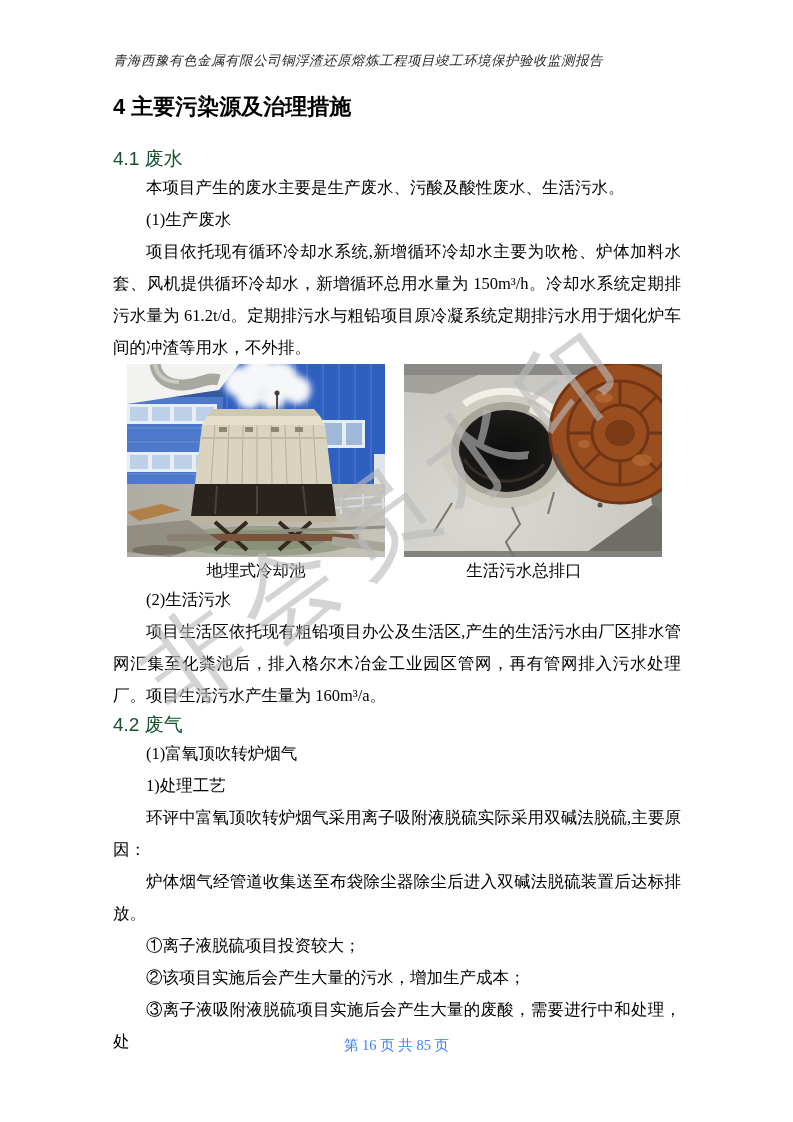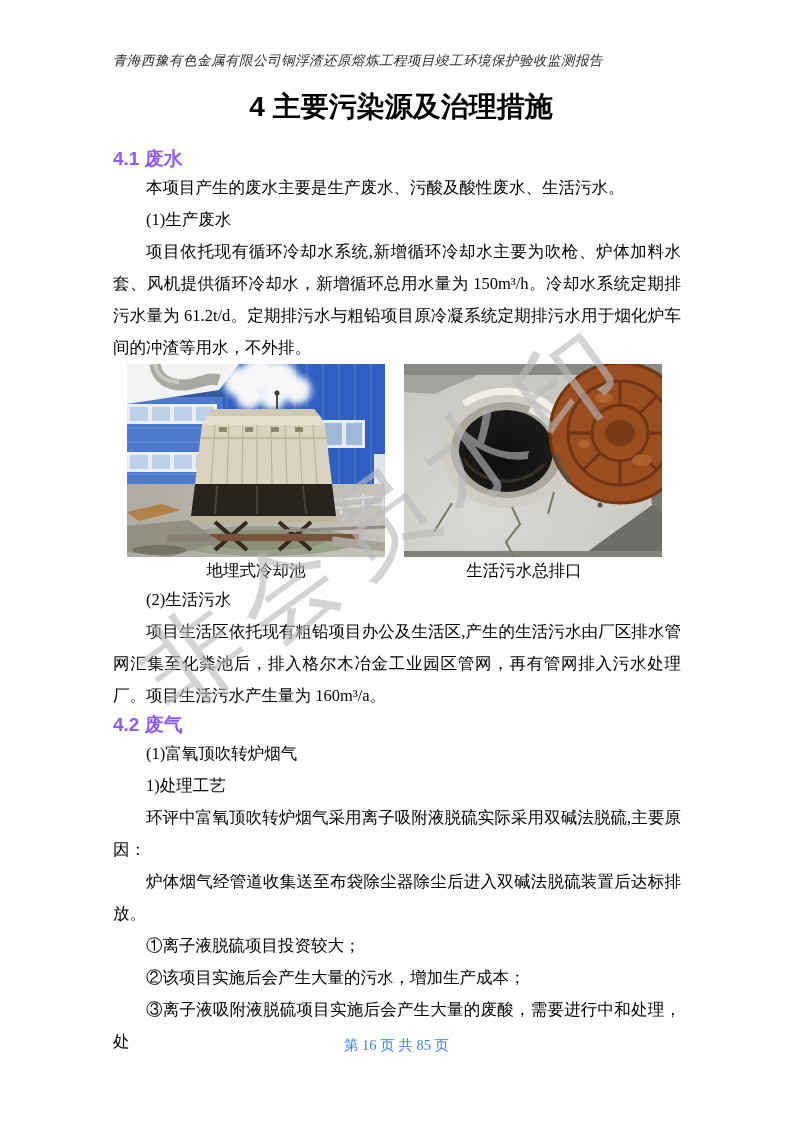--- a/index.html
+++ b/index.html
@@ -19,30 +19,30 @@
   }
   .doc-header {
     margin-top:52px;
     font-size:13.5px;
     line-height:18px;
     color:#2b2b2b;
     letter-spacing:0.5px;
     font-style:italic;
   }
   h1.doc-h1 {
-    margin:22px 0 0 8px;
+    margin:22px 0 0 0;
     font-family:"Liberation Sans","DejaVu Sans",sans-serif;
-    font-size:28px; line-height:30px;
-    font-weight:bold; color:#000;text-align:center;
+    font-size:22px; line-height:30px;
+    font-weight:bold; color:#000;
   }
   h2.doc-h2 {
     margin:24px 0 0 0;
     font-family:"Liberation Sans","DejaVu Sans",sans-serif;
     font-size:19px; line-height:26px;
-    font-weight:bold; color:#8b5cf6;
+    font-weight:normal; color:#14532d;
   }
   h2.doc-h2.gas { margin-top:0; }
   p.body {
     margin:0;
     font-size:16.5px;
     line-height:32px;
     text-align:justify;
     text-indent:2em;
   }
   .photos {

